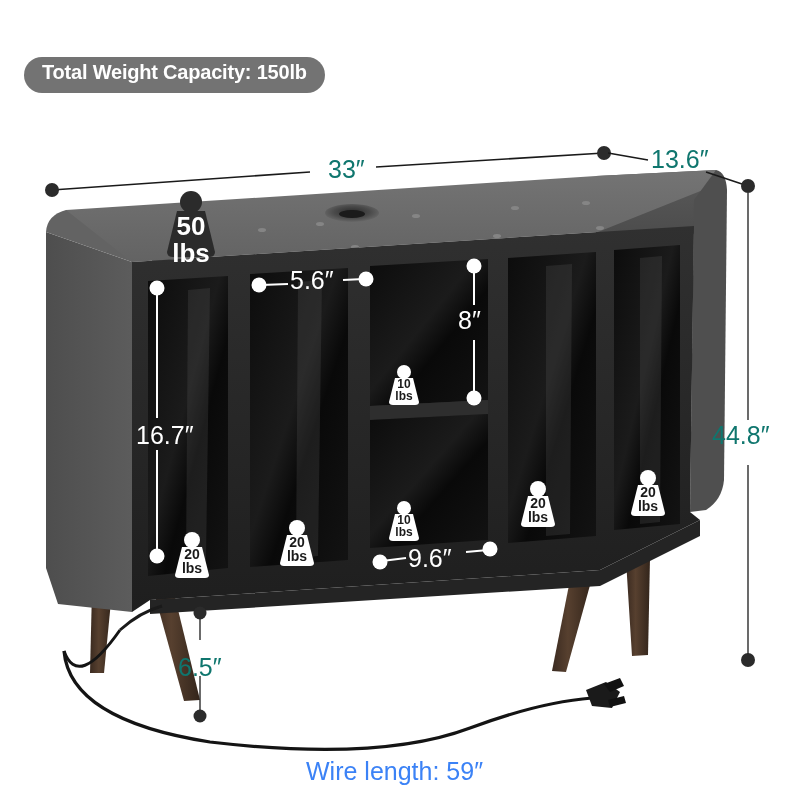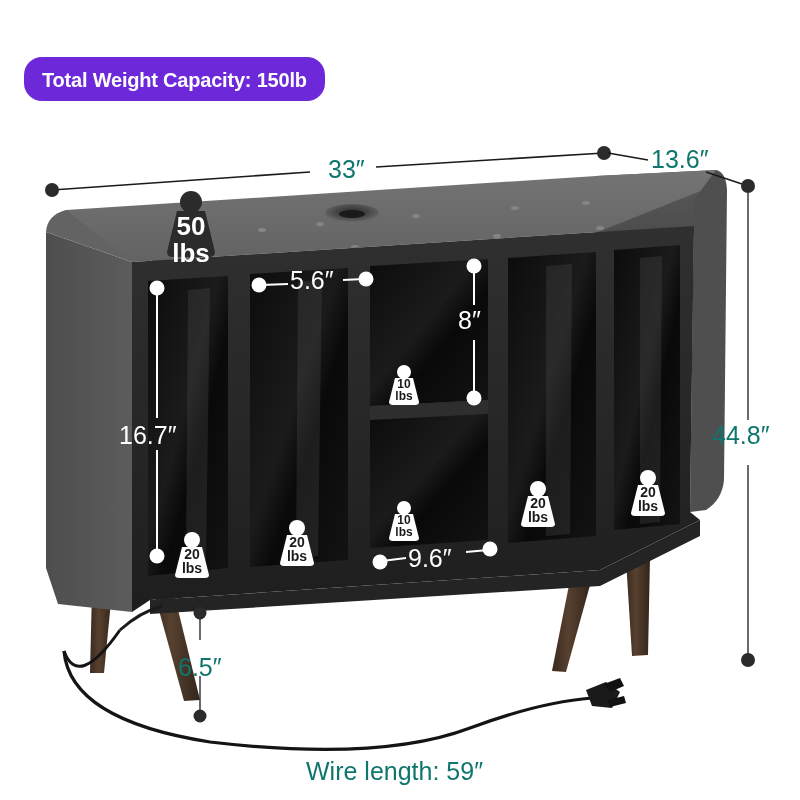--- a/index.html
+++ b/index.html
@@ -8,23 +8,23 @@
     background:#ffffff;
     font-family:"Liberation Sans", sans-serif;
     position:relative;
     overflow:hidden;
   }
   #stage { position:absolute; inset:0; width:800px; height:800px; }
 
   
   .cap-badge{
     position:absolute; left:24px; top:57px;
-    background:#6d28d9; color:#fff;
+    background:#737373; color:#fff;
     border-radius:18px;
-    padding:12px 18px 9px 18px;
+    padding:4px 18px 9px 18px;
     font-size:20px; font-weight:bold;
     letter-spacing:-0.2px;
     white-space:nowrap;
   }
 
   
   svg.scene{ position:absolute; left:0; top:0; width:800px; height:800px; }
 
   
   .dim{
@@ -41,21 +41,21 @@
     position:absolute;
     text-align:center;
     line-height:1.02;
     white-space:nowrap;
   }
   .wbadge .num, .wbadge .unit{ display:block; }
 
   .caption{
     position:absolute;
     font-size:25px;
-    color:#0f766e;
+    color:#3b82f6;
     white-space:nowrap;
   }
 </style>
 </head>
 <body>
 
 <div id="stage">
 
   <div class="cap-badge">Total Weight Capacity: 150lb</div>
 
@@ -243,21 +243,21 @@
   </svg>
 
   <div class="dim" style="left:328px; top:155px;">33″</div>
 
   <div class="dim" style="left:651px; top:145px;">13.6″</div>
 
   <div class="dim" style="left:712px; top:421px;">44.8″</div>
 
   <div class="dim white" style="left:290px; top:266px;">5.6″</div>
 
-  <div class="dim white" style="left:119px; top:421px;">16.7″</div>
+  <div class="dim white" style="left:136px; top:421px;">16.7″</div>
 
   <div class="dim white" style="left:458px; top:306px;">8″</div>
 
   <div class="dim white" style="left:408px; top:544px;">9.6″</div>
 
   <div class="dim" style="left:178px; top:645px;margin-top:8px;">6.5″</div>
 
   <div class="wbadge" style="left:167px; top:213px; width:48px; color:#ffffff; font-size:26px; font-weight:bold;">
     <span class="num">50</span>
     <span class="unit">lbs</span>

